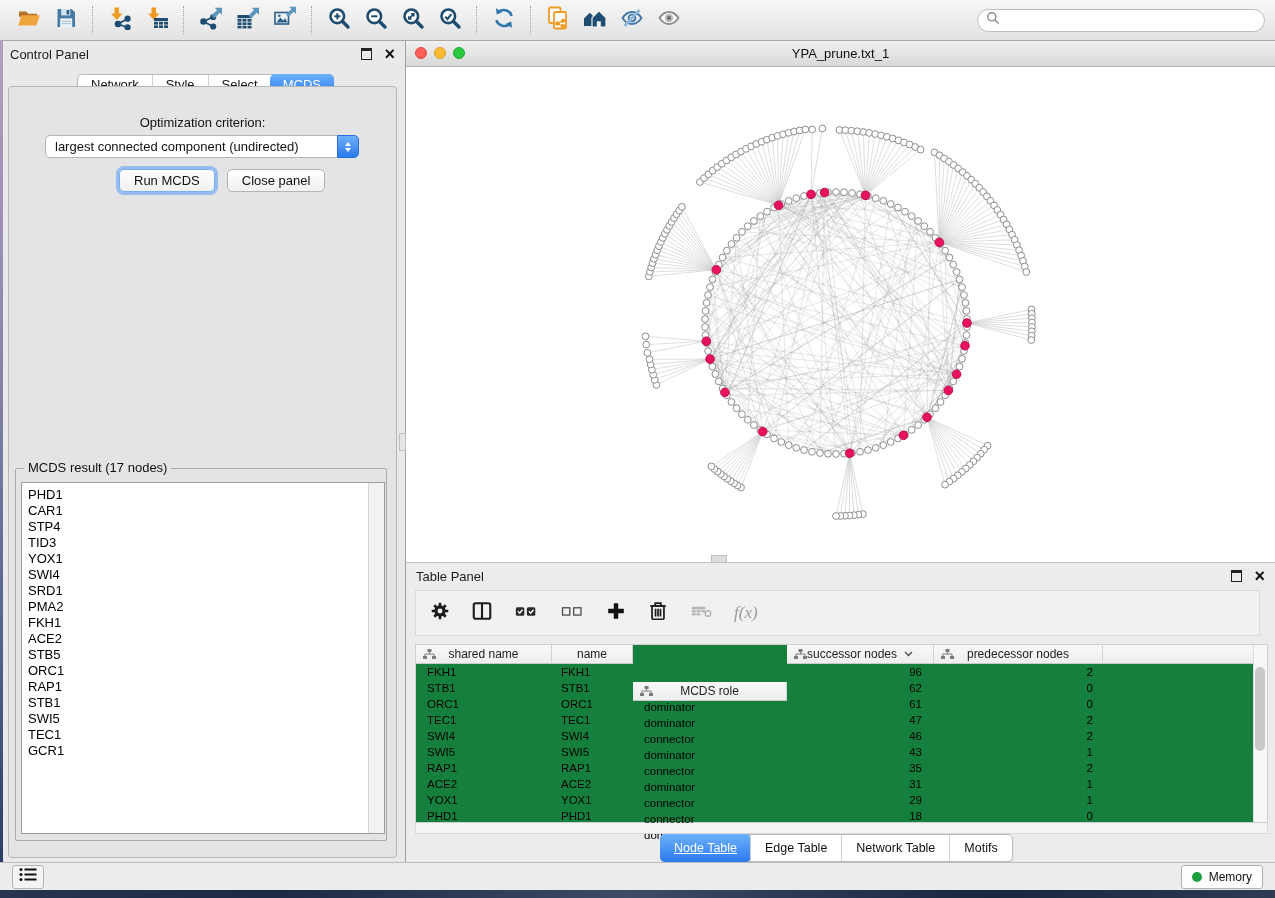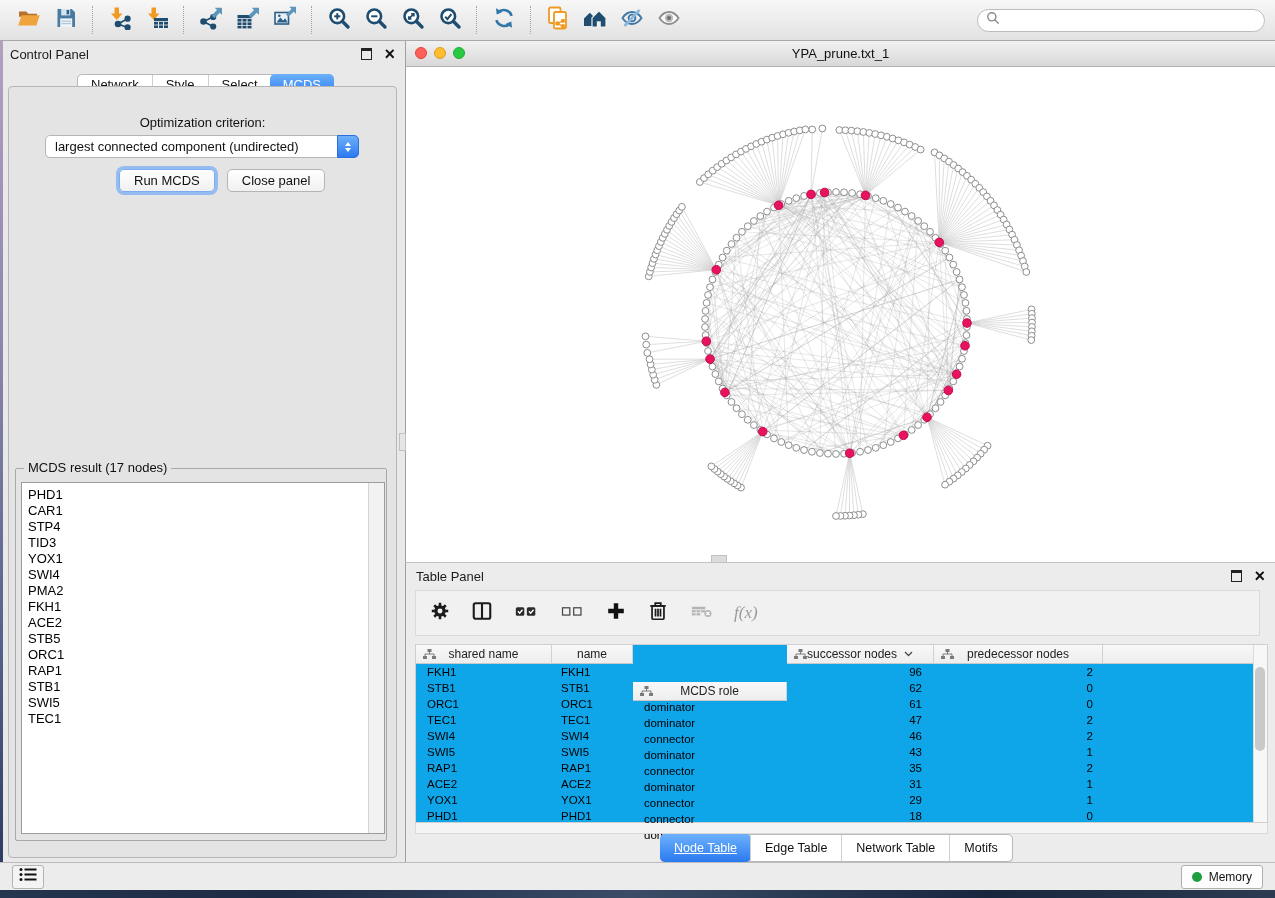--- a/index.html
+++ b/index.html
@@ -64,21 +64,21 @@
   #vsplit{position:absolute;left:399px;top:433px;width:7px;height:18px;background:#e6e6e6;border:1px solid #c0c0c0;box-sizing:border-box;}
   #hsplit{position:absolute;left:711px;top:555px;width:16px;height:8px;background:#dcdcdc;border:1px solid #c0c0c0;box-sizing:border-box;}
   
   #table-panel{position:absolute;left:405px;top:562px;width:870px;height:300px;background:#ececec;
     box-sizing:border-box;border-left:1px solid #9f9f9f;border-top:1px solid #c2c2c2;}
   #tp-toolbar{position:absolute;left:9px;top:27px;width:845px;height:46px;background:#f1f1f1;
     border:1px solid #d9d9d9;display:flex;align-items:center;padding:0 12px;gap:18px;box-sizing:border-box;}
   .tpi{display:inline-flex;align-items:center;justify-content:center;width:24px;height:24px;}
   .tpi svg{width:22px;height:22px;}
   #fx-label{font-family:"Liberation Serif",serif;font-style:italic;font-size:17px;color:#9a9a9a;}
-  #tp-table{position:absolute;left:9px;top:81px;width:853px;height:179px;background:#0ea5e9;border:1px solid #cfcfcf;box-sizing:border-box;}
+  #tp-table{position:absolute;left:9px;top:81px;width:853px;height:179px;background:#15803d;border:1px solid #cfcfcf;box-sizing:border-box;}
   #thead-row{display:flex;height:19px;}
   .th{position:relative;display:flex;align-items:center;justify-content:center;font-size:12px;color:#222;
     border-right:1px solid #d2d2d2;border-bottom:1px solid #c9c9c9;background:linear-gradient(#f8f8f8,#eeeeee);
     height:19px;box-sizing:border-box;cursor:default;}
   .org-ic{position:absolute;left:7px;top:4px;}
   .chev{margin-left:7px;display:inline-flex;}
   .tr{display:flex;height:16px;align-items:center;font-size:11.5px;color:#000;}
   .td{box-sizing:border-box;white-space:nowrap;overflow:hidden;}
   .c0{width:136px;}.c1{width:81px;}.c2{width:154px;margin-top:37px;}.c3{width:147px;}.c4{width:169px;}.c5{flex:1;border-right:none;}
   .td.c0{padding-left:11px;}.td.c1{padding-left:9px;}.td.c2{padding-left:11px;}
@@ -303,29 +303,31 @@
       <div id="mcds-group">
         <span id="mcds-legend">MCDS result (17 nodes)</span>
         <div id="mcds-listbox">
           <div id="mcds-list">
               <div>PHD1</div>
               <div>CAR1</div>
               <div>STP4</div>
               <div>TID3</div>
               <div>YOX1</div>
               <div>SWI4</div>
+              <div>SRD1</div>
               <div>PMA2</div>
               <div>FKH1</div>
               <div>ACE2</div>
               <div>STB5</div>
               <div>ORC1</div>
               <div>RAP1</div>
               <div>STB1</div>
               <div>SWI5</div>
               <div>TEC1</div>
+              <div>GCR1</div>
             </div>
           <div id="mcds-scroll"></div>
         </div>
       </div>
     </div>
   </div>
   <div id="left-strip"></div>
 
   <div id="net-window">
     <div id="net-titlebar">

